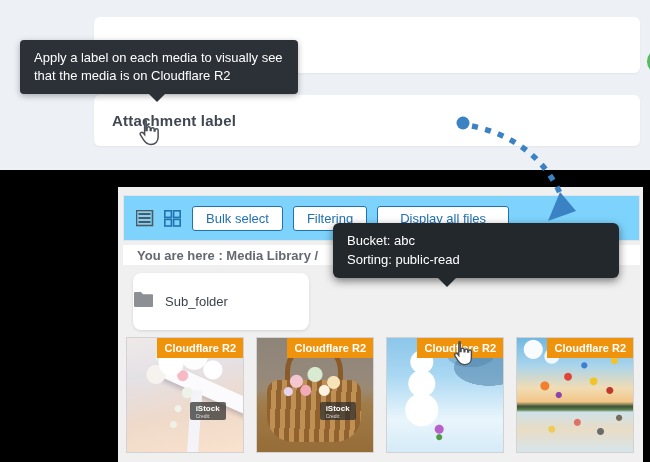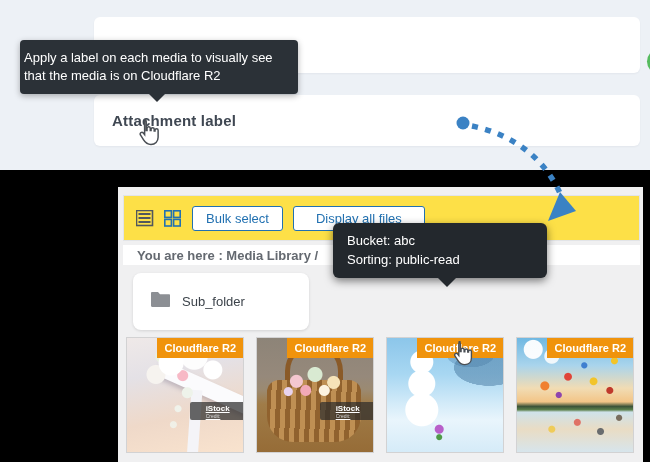--- a/index.html
+++ b/index.html
@@ -11,53 +11,53 @@
   .setting-row { position:absolute; left:94px; width:546px; background:#ffffff; border-radius:6px;
                  box-shadow:0 1px 2px rgba(30,40,60,.05); display:flex; align-items:center; }
   .row1 { top:17px; height:56px; }
   .row2 { top:95px; height:51px; }
   .row-label { padding-left:18px; font-size:15px; font-weight:bold; color:#3f4752; letter-spacing:.2px; }
   .toggle { position:absolute; left:553px; width:48px; height:25px; border-radius:13px;
             background:#55bb5e; cursor:pointer; }
   .tg1 { top:32px; } .tg2 { top:108px; }
 
   .tooltip-top { position:absolute; left:20px; top:40px; width:278px; background:#2b3137; color:#fff;
-                 border-radius:4px; padding:9px 4px; font-size:13px; line-height:18px; z-index:40;
+                 border-radius:4px; padding:9px 14px; font-size:13px; line-height:18px; z-index:40;
                  box-shadow:0 2px 6px rgba(0,0,0,.3); }
   .tooltip-top:after { content:""; position:absolute; left:128px; bottom:-8px; border-left:9px solid transparent;
                  border-right:9px solid transparent; border-top:9px solid #2b3137; }
 
   
   .black-frame { position:absolute; left:0; top:170px; width:650px; height:292px; background:#000; }
   .media-panel { position:absolute; left:118px; top:187px; width:525px; height:275px; background:#f0f0f1; }
 
-  .media-toolbar { position:absolute; left:123px; top:195px; width:517px; height:46px; background:#fde047;
+  .media-toolbar { position:absolute; left:123px; top:195px; width:517px; height:46px; background:#7dd3fc;
                    border:1px solid #e2e4e7; display:flex; align-items:center; gap:10px; padding-left:12px; }
   .view-icon { width:18px; height:17px; display:inline-block; cursor:pointer; }
   .wp-btn { background:#fff; border:1px solid #2271b1; color:#2271b1; font-size:13px; border-radius:3px;
             padding:4px 13px; cursor:pointer; font-family:"Liberation Sans",sans-serif; white-space:nowrap; }
   .wp-btn.wide { padding:4px 22px; }
 
   .breadcrumb-bar { position:absolute; left:123px; top:245px; width:517px; height:20px; background:#fff;
                     display:flex; align-items:center; font-size:13px; color:#646970; padding-left:14px; }
   .breadcrumb-bar span { cursor:pointer;font-weight:bold; }
 
   .folder-card { position:absolute; left:133px; top:273px; width:176px; height:57px; background:#fff;
                  border-radius:8px; box-shadow:0 1px 3px rgba(0,0,0,.12); display:flex; align-items:center;
-                 gap:11px; padding-left:17px; cursor:pointer; }
+                 gap:11px; cursor:pointer; }
   .folder-name { font-size:13px; color:#3c434a; }
 
   
   .thumb { position:absolute; top:338px; width:116px; height:114px; box-shadow:0 0 0 1px rgba(0,0,0,.12);
            overflow:hidden; cursor:pointer; }
   .t1 { left:127px; } .t2 { left:257px; } .t3 { left:387px; } .t4 { left:517px; }
   .badge { position:absolute; top:0; right:0; height:20px; line-height:20px; padding:0 7px;
            background:#f0930c; color:#fff; font-size:11px; font-weight:bold; z-index:5;margin-left:8px; }
   .watermark { position:absolute; top:64px; left:54%; background:rgba(45,45,45,.72); color:#fff;
-               padding:2px 16px 1px; border-radius:2px; z-index:4;text-decoration:underline; }
+               padding:2px 6px 1px; border-radius:2px; z-index:4; }
   .watermark .wm-name { font-size:8px; font-weight:bold; line-height:9px; }
   .watermark .wm-credit { font-size:5px; line-height:6px; color:#ddd; }
 
   
   .art { position:absolute; inset:0; }
   .t1 .art-bg { background:linear-gradient(168deg,#efe9e8 0%,#e4e1e6 30%,#efd9c9 65%,#f9e3ce 100%); }
   .t1 .art-arch { position:absolute; left:28px; top:44px; width:110px; height:16px; background:#fbfbfd;
                   transform:rotate(24deg); box-shadow:0 3px 4px rgba(120,110,130,.35); }
   .t1 .art-post { position:absolute; left:62px; top:52px; width:11px; height:70px; background:#f4f4f8; transform:rotate(4deg); }
   .t1 .art-flowers { background:
@@ -108,21 +108,21 @@
       radial-gradient(circle at 24% 42%, #f08030 0 4px, transparent 5px),
       radial-gradient(circle at 66% 38%, #f2c42a 0 3.4px, transparent 4.4px),
       radial-gradient(circle at 80% 46%, #c0392b 0 3px, transparent 4px),
       radial-gradient(circle at 36% 50%, #8e44ad 0 2.6px, transparent 3.6px),
       radial-gradient(circle at 52% 74%, rgba(224,68,56,.7) 0 3px, transparent 4px),
       radial-gradient(circle at 30% 80%, rgba(242,196,42,.7) 0 3px, transparent 4px),
       radial-gradient(circle at 72% 82%, rgba(63,70,80,.75) 0 3px, transparent 4px),
       radial-gradient(circle at 88% 70%, rgba(80,60,40,.7) 0 2.6px, transparent 3.6px); }
 
   
-  .tooltip-info { position:absolute; left:333px; top:223px; width:214px; background:#23282d; color:#fff;
+  .tooltip-info { position:absolute; left:333px; top:223px; width:286px; background:#23282d; color:#fff;
                   border-radius:6px; padding:9px 14px; font-size:13px; line-height:18.5px; z-index:30;
                   box-shadow:0 3px 8px rgba(0,0,0,.5); }
   .tooltip-info div { overflow-wrap:anywhere; }
   .tooltip-info:after { content:""; position:absolute; left:104px; bottom:-9px; border-left:10px solid transparent;
                   border-right:10px solid transparent; border-top:10px solid #23282d; }
 
   
   .arrow-overlay { position:absolute; left:0; top:0; width:650px; height:462px; pointer-events:none; z-index:60; }
   .cursor { position:absolute; z-index:70; pointer-events:none; }
   .cur1 { left:134px; top:118px; }
@@ -163,20 +163,21 @@
   </span>
   <span class="view-icon">
     <svg width="18" height="17" viewBox="0 0 18 17">
       <rect x="0.8" y="0.8" width="6.6" height="6.6" fill="none" stroke="#2271b1" stroke-width="1.6"></rect>
       <rect x="9.6" y="0.8" width="6.6" height="6.6" fill="none" stroke="#2271b1" stroke-width="1.6"></rect>
       <rect x="0.8" y="9.4" width="6.6" height="6.6" fill="none" stroke="#2271b1" stroke-width="1.6"></rect>
       <rect x="9.6" y="9.4" width="6.6" height="6.6" fill="none" stroke="#2271b1" stroke-width="1.6"></rect>
     </svg>
   </span>
   <button class="wp-btn">Bulk select</button>
+  <button class="wp-btn">Filtering</button>
   <button class="wp-btn wide">Display all files</button>
 </div>
 
 <div class="breadcrumb-bar">
   <span>You are here : Media Library /</span>
 </div>
 
 <div class="folder-card">
   <span>
     <svg width="21" height="17" viewBox="0 0 21 17">

